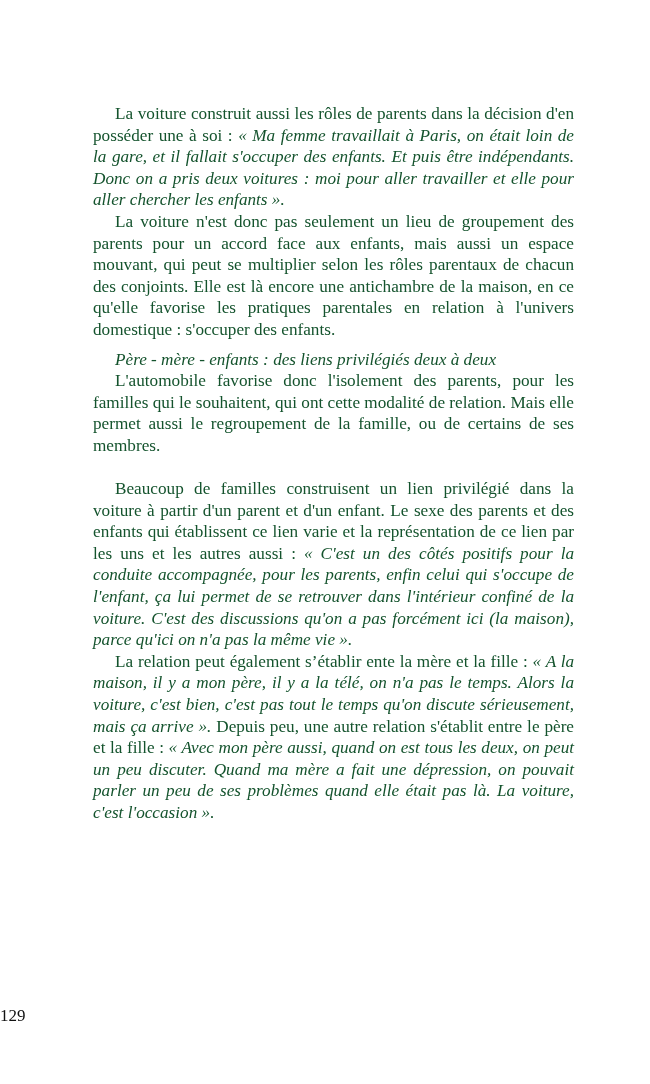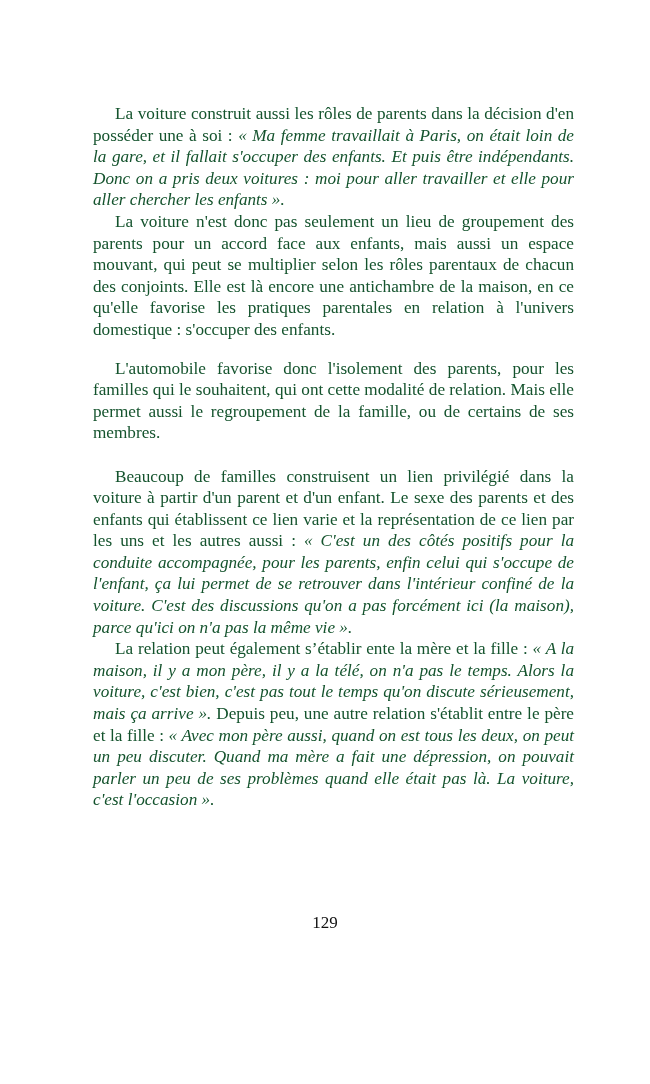--- a/index.html
+++ b/index.html
@@ -4,36 +4,37 @@
 <style>
   html, body { margin: 0; padding: 0; background: #ffffff; }
   body { width: 650px; height: 1084px; position: relative; overflow: hidden; }
   .page {
     position: absolute; left: 93px; top: 103px; width: 481px;
     font-family: "Liberation Serif", "DejaVu Serif", serif;
     font-size: 17.2px; line-height: 21.6px; color: #14532d;
   }
   .p { margin: 0; text-align: justify; text-indent: 22px; }
   .p.gap { margin-top: 21.6px; }
-  .p.after-heading { margin-top: 17px; }
+  .p.after-heading { margin-top: 0; }
   .heading { margin: 8px 0 0 0; text-indent: 22px; font-style: italic; }
   em, .q { font-style: italic; }
   .pagenum {
-    position: absolute; top: 913px; left: 0; width: 650px; text-align: center;
+    position: absolute; top: 1006px; left: 0; width: 650px; 
     font-family: "Liberation Serif", "DejaVu Serif", serif; font-size: 17px; color: #111;
   }
 </style>
 </head>
 <body>
 
 <div class="page">
   <p class="p"><span>La voiture construit aussi les rôles de parents dans la décision d'en posséder une à soi : </span><span class="q">« Ma femme travaillait à Paris, on était loin de la gare, et il fallait s'occuper des enfants. Et puis être indépendants. Donc on a pris deux voitures : moi pour aller travailler et elle pour aller chercher les enfants ».</span></p>
 
   <p class="p"><span>La voiture n'est donc pas seulement un lieu de groupement des parents pour un accord face aux enfants, mais aussi un espace mouvant, qui peut se multiplier selon les rôles parentaux de chacun des conjoints. Elle est là encore une antichambre de la maison, en ce qu'elle favorise les pratiques parentales en relation à l'univers domestique : s'occuper des enfants.</span></p>
 
+  <p class="heading"><span>Père - mère - enfants : des liens privilégiés deux à deux</span></p>
 
   <p class="p after-heading"><span>L'automobile favorise donc l'isolement des parents, pour les familles qui le souhaitent, qui ont cette modalité de relation. Mais elle permet aussi le regroupement de la famille, ou de certains de ses membres.</span></p>
 
   <p class="p gap"><span>Beaucoup de familles construisent un lien privilégié dans la voiture à partir d'un parent et d'un enfant. Le sexe des parents et des enfants qui établissent ce lien varie et la représentation de ce lien par les uns et les autres aussi : </span><span class="q">« C'est un des côtés positifs pour la conduite accompagnée, pour les parents, enfin celui qui s'occupe de l'enfant, ça lui permet de se retrouver dans l'intérieur confiné de la voiture. C'est des discussions qu'on a pas forcément ici (la maison), parce qu'ici on n'a pas la même vie ».</span></p>
 
   <p class="p"><span>La relation peut également s’établir ente la mère et la fille : </span><span class="q">« A la maison, il y a mon père, il y a la télé, on n'a pas le temps. Alors la voiture, c'est bien, c'est pas tout le temps qu'on discute sérieusement, mais ça arrive ».</span><span> Depuis peu, une autre relation s'établit entre le père et la fille : </span><span class="q">« Avec mon père aussi, quand on est tous les deux, on peut un peu discuter. Quand ma mère a fait une dépression, on pouvait parler un peu de ses problèmes quand elle était pas là. La voiture, c'est l'occasion ».</span></p>
 
 </div>
 
 <div class="pagenum">129</div>

